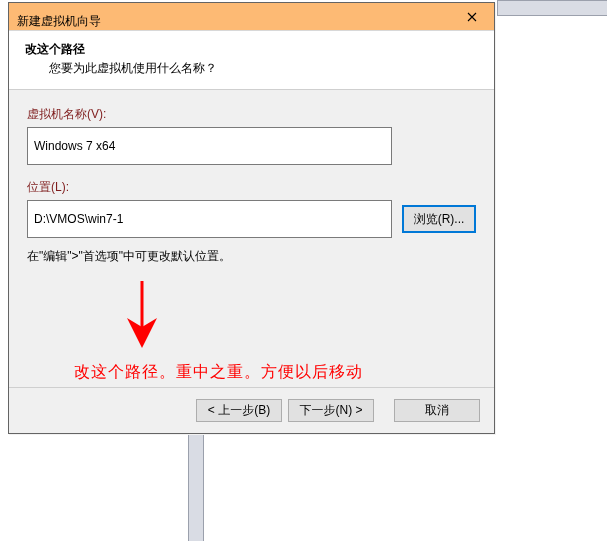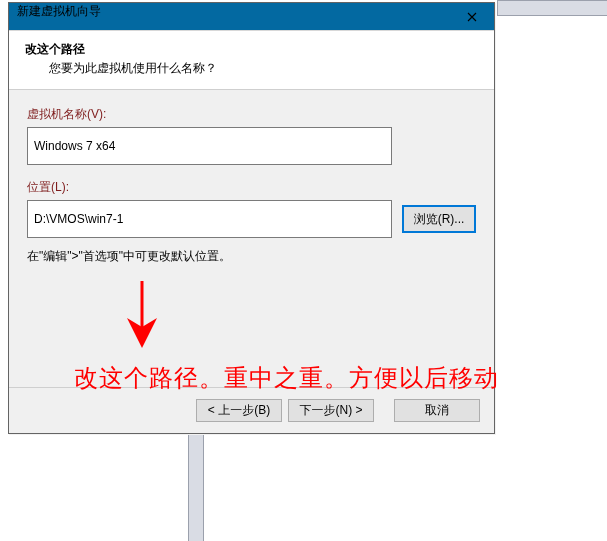--- a/index.html
+++ b/index.html
@@ -36,24 +36,24 @@
       width: 487px;
       height: 432px;
       background: #f0f0f0;
       border: 1px solid #646464;
       box-shadow: 1px 1px 0 rgba(0,0,0,.05);
       display: flex;
       flex-direction: column;
     }
     .titlebar {
       height: 28px;
-      background: #0369a1;
+      background: #fdba74;
       border-bottom: 1px solid #d8d8d8;
       display: flex;
-      align-items: flex-start;
+      align-items: flex-end;
       justify-content: space-between;
       padding-left: 8px;
     }
     .titlebar-title { font-size: 12px; color: #000; }
     .close-btn {
       width: 44px; height: 27px;
       display: flex; align-items: center; justify-content: center;
       color: #000;
       font-size: 12px;
     }
@@ -125,21 +125,21 @@
     .footer-gap { width: 8px; }
     .annotation-arrow {
       position: absolute;
       left: 118px; top: 189px;
       pointer-events: none;
     }
     .annotation-text {
       position: absolute;
       left: 65px; top: 272px;
       color: #ff0000;
-      font-size: 24px;
+      font-size: 16px;
       font-family: Liberation Mono, monospace;
       letter-spacing: 1px;
       pointer-events: none;
       white-space: nowrap;
     }
   </style>
 </head>
 <body>
 
 <div class="bg-strip-top"></div>

